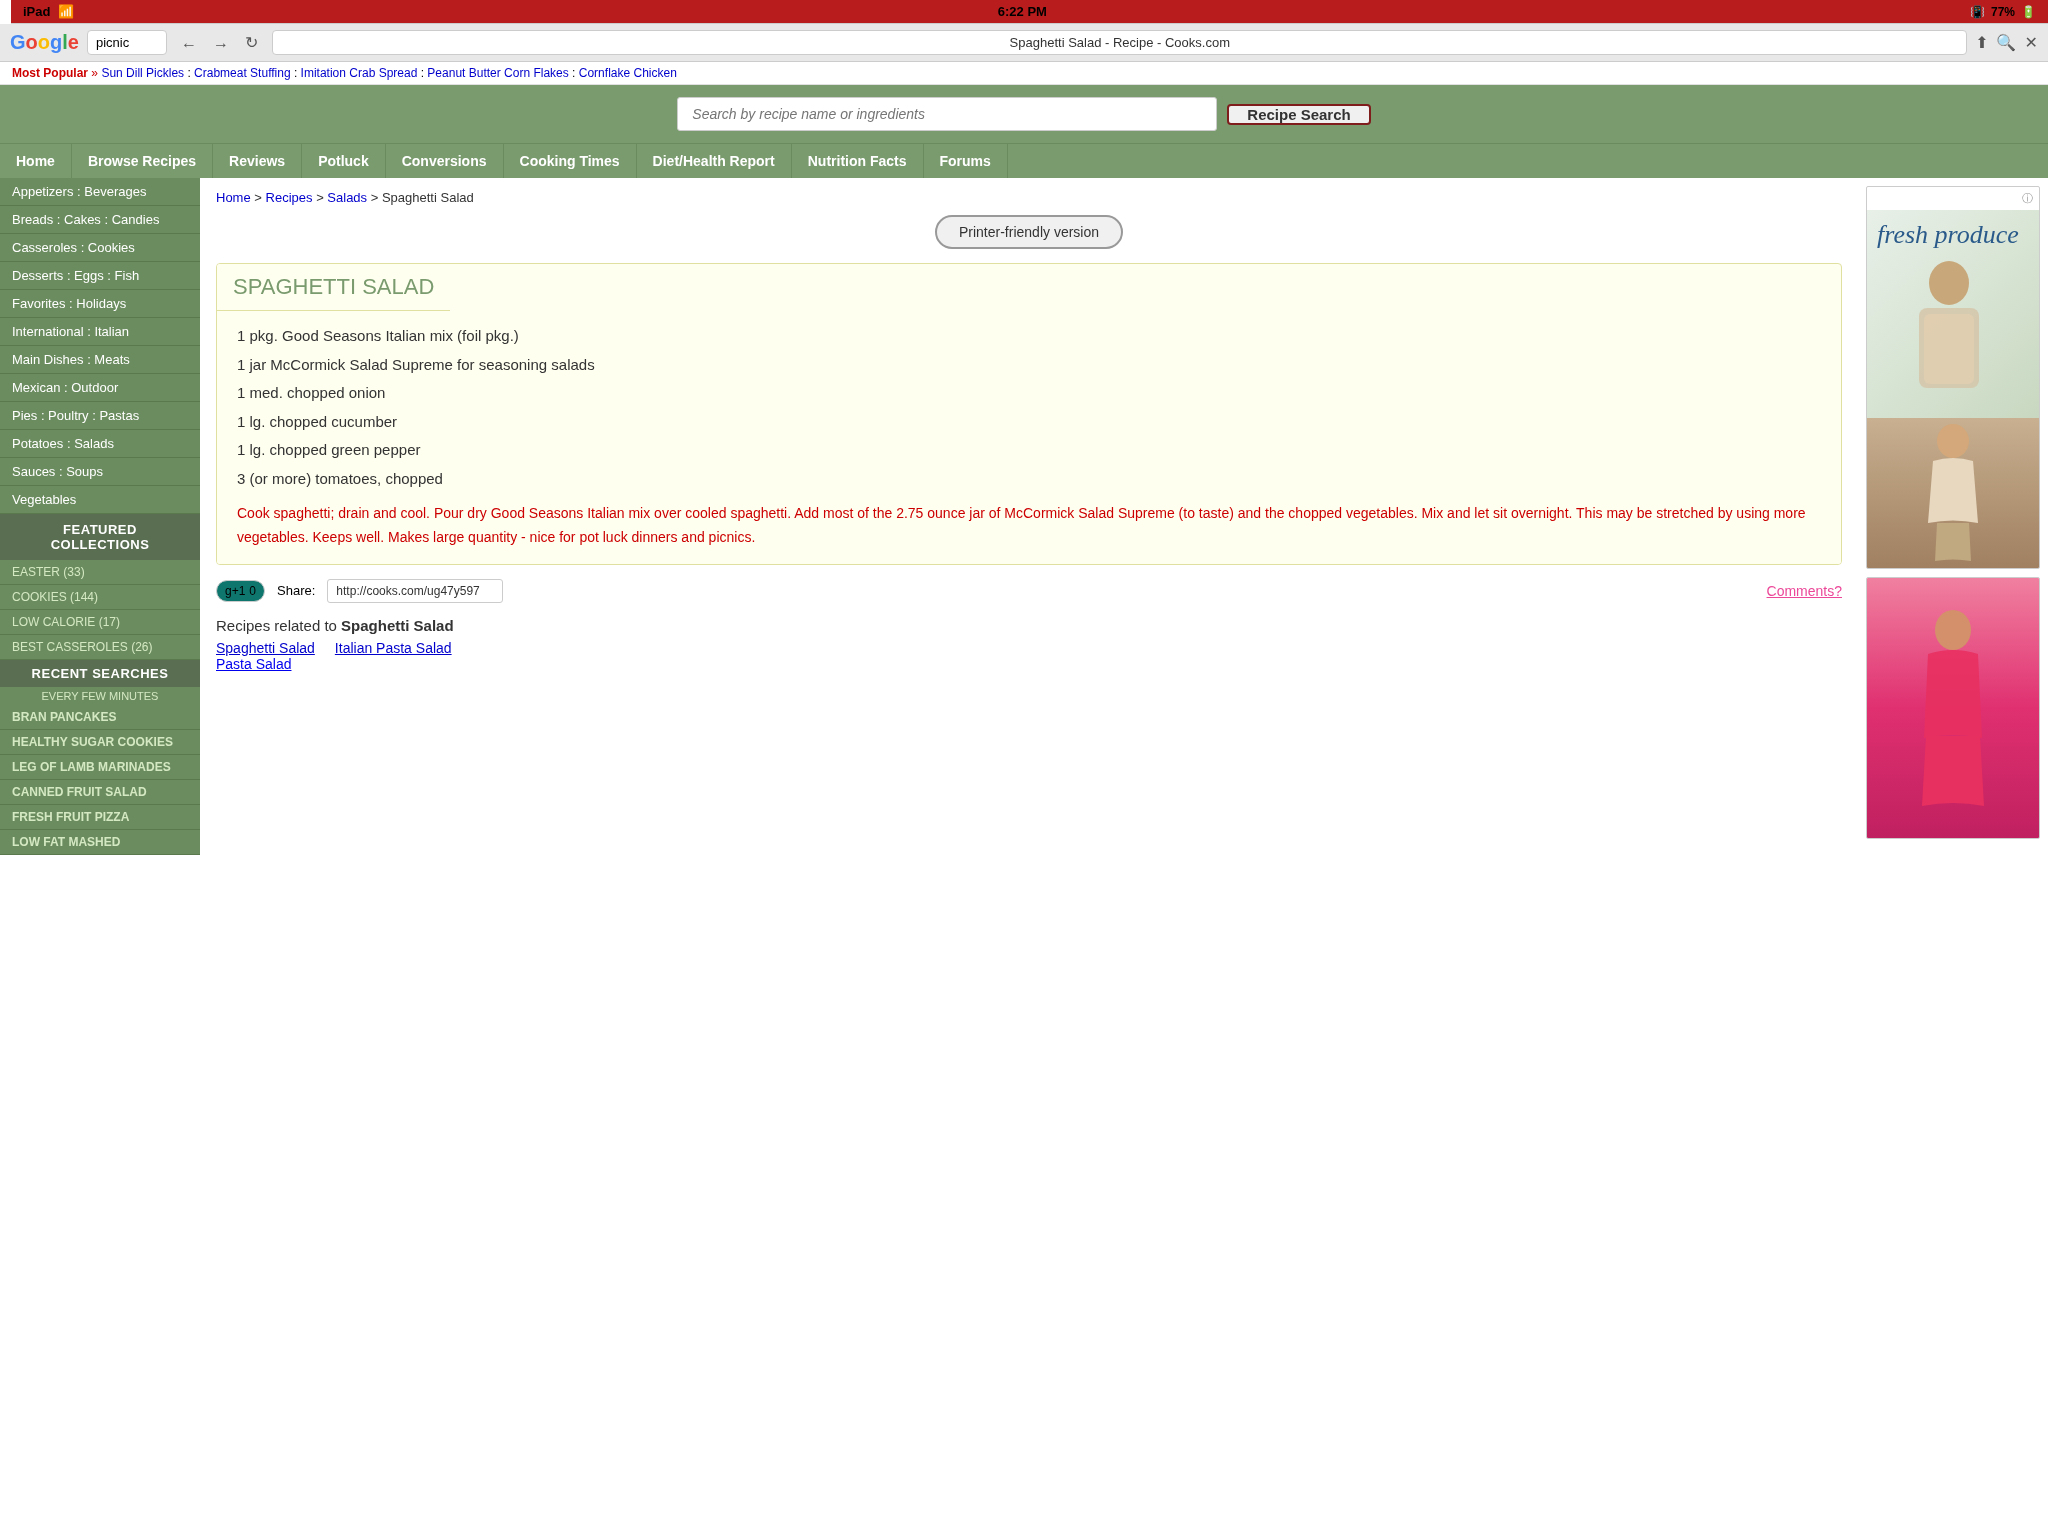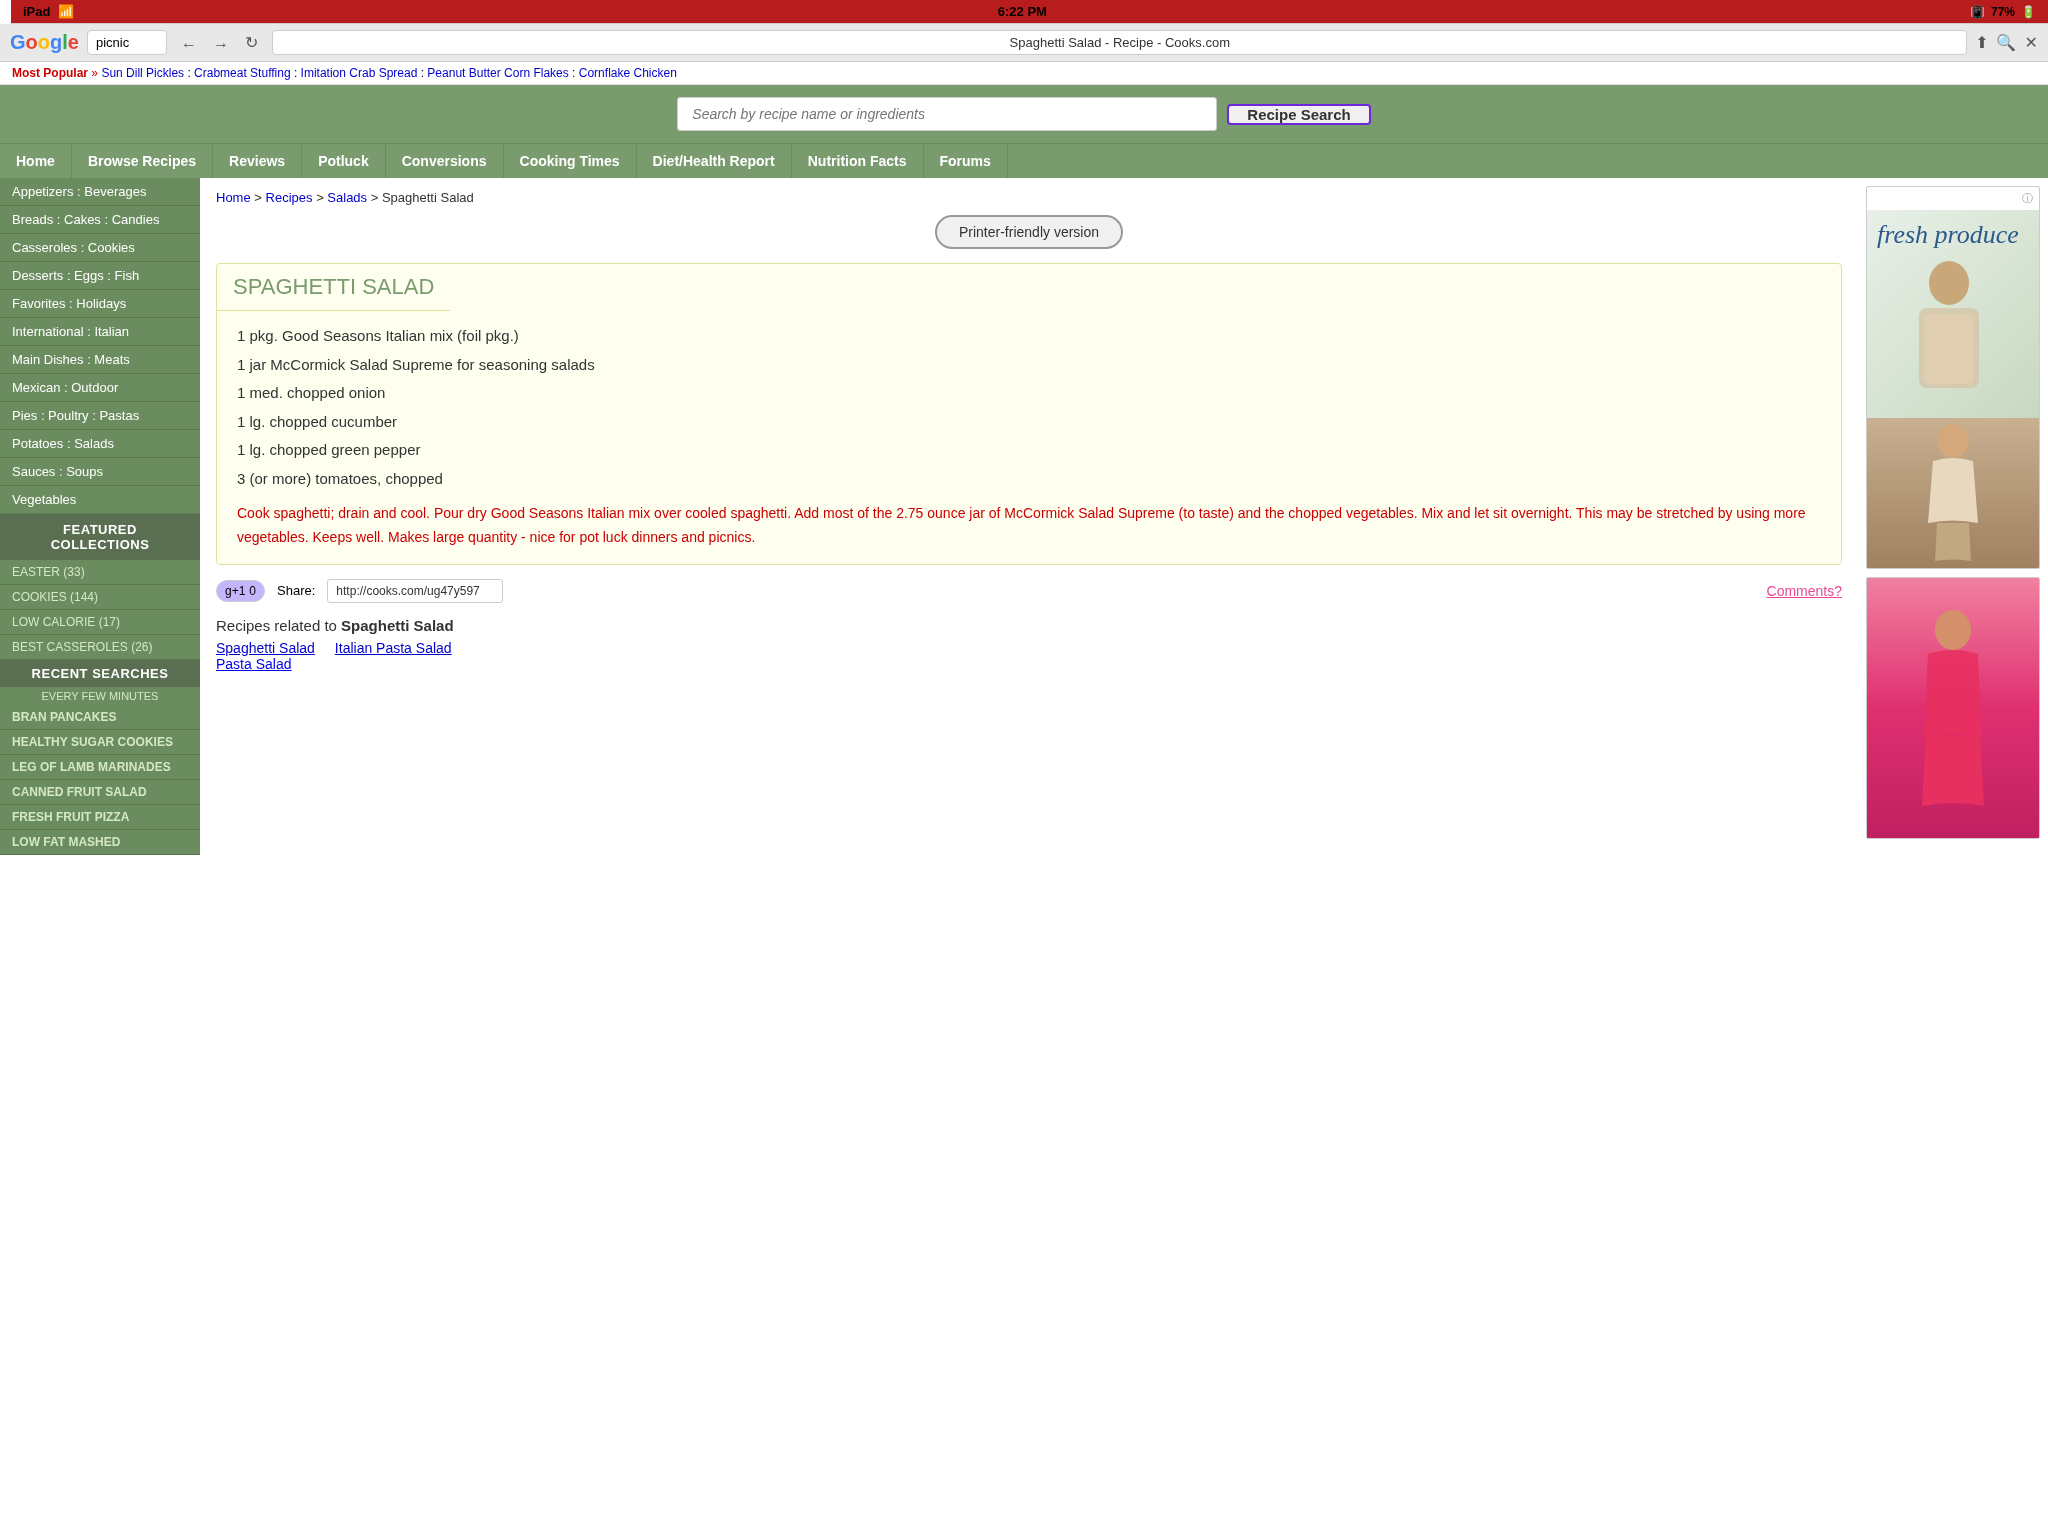--- a/index.html
+++ b/index.html
@@ -101,21 +101,21 @@
       padding: 8px 14px;
       border: 1px solid #ccc;
       border-radius: 3px;
       font-size: 14px;
       color: #888;
       background: #fff;
       font-style: italic;
     }
     .search-btn {
       background: #f0f0f0;
-      border: 2px solid #6d28d9;
+      border: 2px solid #7f1d1d;
       border-radius: 4px;
       padding: 0 18px;
       font-size: 15px;
       font-weight: bold;
       cursor: pointer;
       color: #333;
     }
 
     
     .main-nav {
@@ -267,21 +267,21 @@
 
     
     .share-row {
       display: flex;
       align-items: center;
       gap: 12px;
       margin-bottom: 14px;
       font-size: 13px;
     }
     .g-plus-btn {
-      background: #c4b5fd;
+      background: #0f766e;
       border: 1px solid #ccc;
       border-radius: 11px;
       padding: 3px 8px;
       font-size: 12px;
       display: inline-flex;
       align-items: center;
       gap: 4px;
     }
     .share-url {
       border: 1px solid #ccc;

